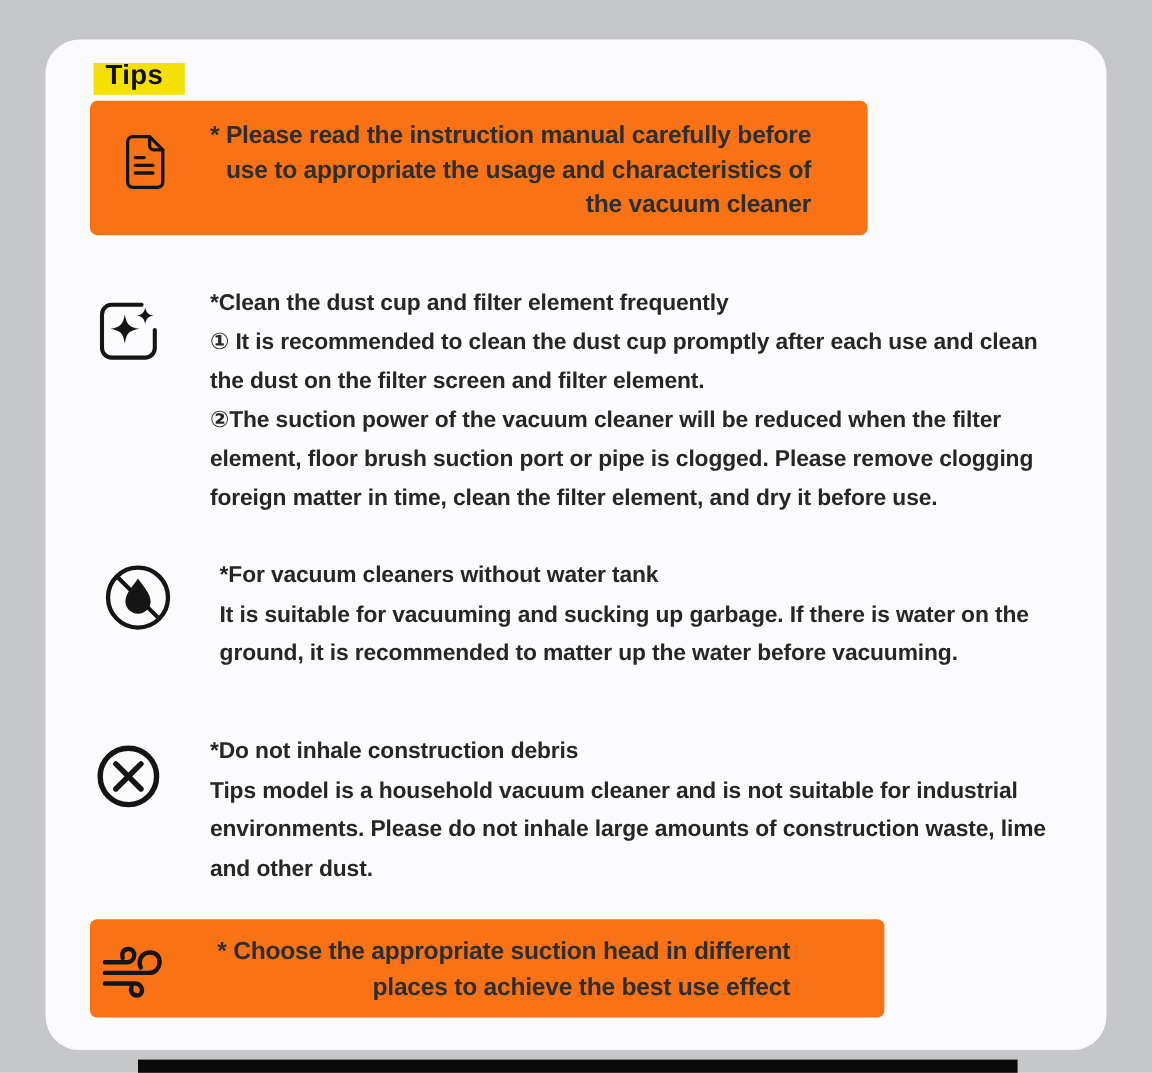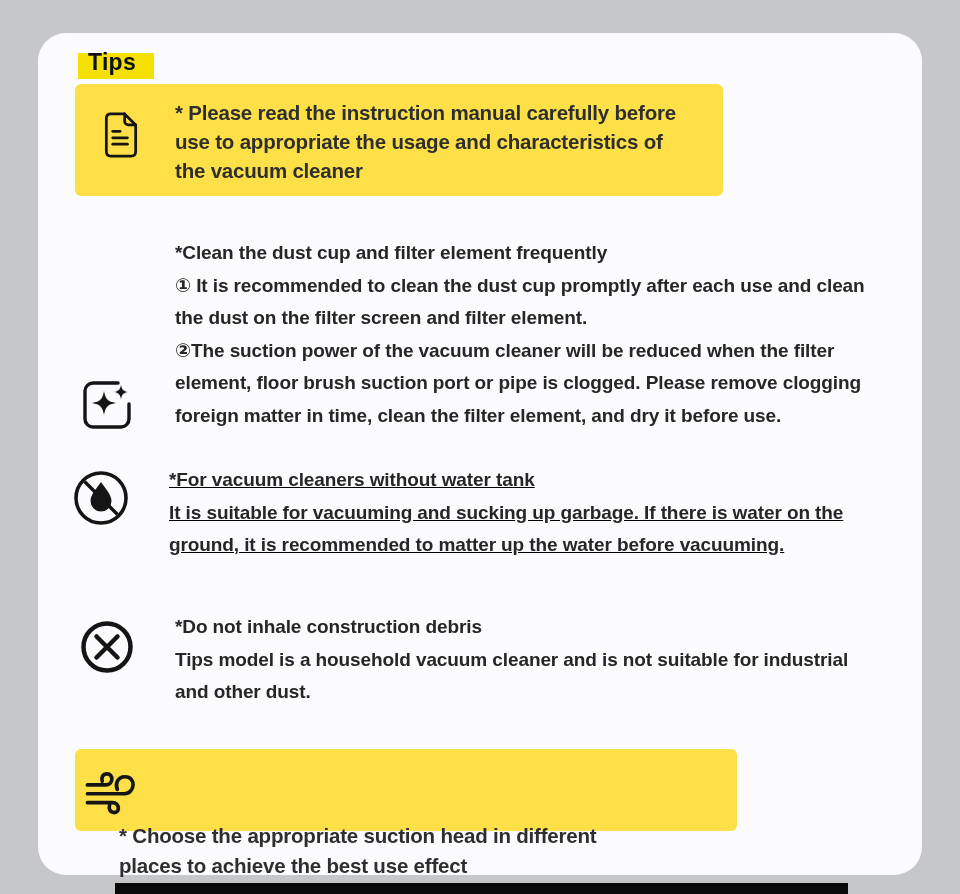--- a/index.html
+++ b/index.html
@@ -18,35 +18,35 @@
   }
   .title .hl{
     background:linear-gradient(to bottom, transparent 12%, #f5e003 12%);
     padding:0 18px 3px 10px;display:inline-block;
   }
   .tip{position:absolute;display:flex;align-items:flex-start;}
   .tip .icon-col{flex:none;display:flex;justify-content:center;}
   .tip .txt .line{white-space:nowrap;}
 
   
-  .boxed{background:#fde047;border-radius:6px;}
+  .boxed{background:#f97316;border-radius:6px;text-align:right;}
   .tip1{left:37px;top:51px;width:648px;height:112px;padding:14px 0 0 22px;box-sizing:border-box;}
   .tip1 .icon-col{width:48px;margin-top:12px;}
   .tip1 .txt{margin-left:30px;font-size:20.5px;font-weight:700;color:#2e2e2e;line-height:29px;letter-spacing:-0.2px;}
 
   .mid .icon-col{width:77px;}
   .mid .txt{margin-left:30px;font-size:19px;font-weight:700;color:#262626;line-height:32.5px;letter-spacing:-0.1px;}
-  .tip2{left:30px;top:204px;align-items:flex-end;}
+  .tip2{left:30px;top:204px;}
   .tip2 .icon-col{margin-top:12px;}
-  .tip3{left:24px;top:431px;text-decoration:underline;}
+  .tip3{left:38px;top:431px;}
   .tip3 .icon-col{margin-top:5px;}
   .tip4{left:30px;top:578px;}
   .tip4 .icon-col{margin-top:8px;}
 
-  .tip5{left:37px;top:716px;width:662px;height:82px;padding:12px 0 0 8px;box-sizing:border-box;flex-direction:column;}
+  .tip5{left:37px;top:733px;width:662px;height:82px;padding:12px 0 0 8px;box-sizing:border-box;}
   .tip5 .icon-col{width:62px;margin-top:4px;}
   .tip5 .txt{margin-left:36px;font-size:20.5px;font-weight:700;color:#2e2e2e;line-height:30px;letter-spacing:-0.2px;}
 
   .bottom-bar{
     position:absolute;left:115px;top:883px;width:733px;height:11px;
     background:#0a0a0a;
   }
   svg{display:block;}
 </style>
 </head>
@@ -112,20 +112,21 @@
     <div class="icon-col">
       <svg width="56" height="56" viewBox="0 0 56 56">
         <circle cx="28" cy="28" r="23.5" fill="none" stroke="#151515" stroke-width="4.5"></circle>
         <line x1="17.5" y1="17.5" x2="38.5" y2="38.5" stroke="#151515" stroke-width="4.5" stroke-linecap="round"></line>
         <line x1="38.5" y1="17.5" x2="17.5" y2="38.5" stroke="#151515" stroke-width="4.5" stroke-linecap="round"></line>
       </svg>
     </div>
     <div class="txt">
       <div class="line">*Do not inhale construction debris</div>
       <div class="line">Tips model is a household vacuum cleaner and is not suitable for industrial</div>
+      <div class="line">environments. Please do not inhale large amounts of construction waste, lime</div>
       <div class="line">and other dust.</div>
     </div>
   </div>
 
   <div class="tip tip5 boxed">
     <div class="icon-col">
       <svg width="76" height="56" viewBox="0 0 84 62" fill="none" stroke="#151515" stroke-width="5" stroke-linecap="round">
         <path d="M6 20 H31 C41 20 42 5 32.5 5 C26.5 5 24.5 10.5 26 15"></path>
         <path d="M6 32 H56 C70.5 32 72.5 9 57 9 C46 9 43.5 20 46.5 26"></path>
         <path d="M6 44 H40 C49.5 44 50.5 57.5 42.5 57.5 C36.5 57.5 34.5 52 36 48"></path>

